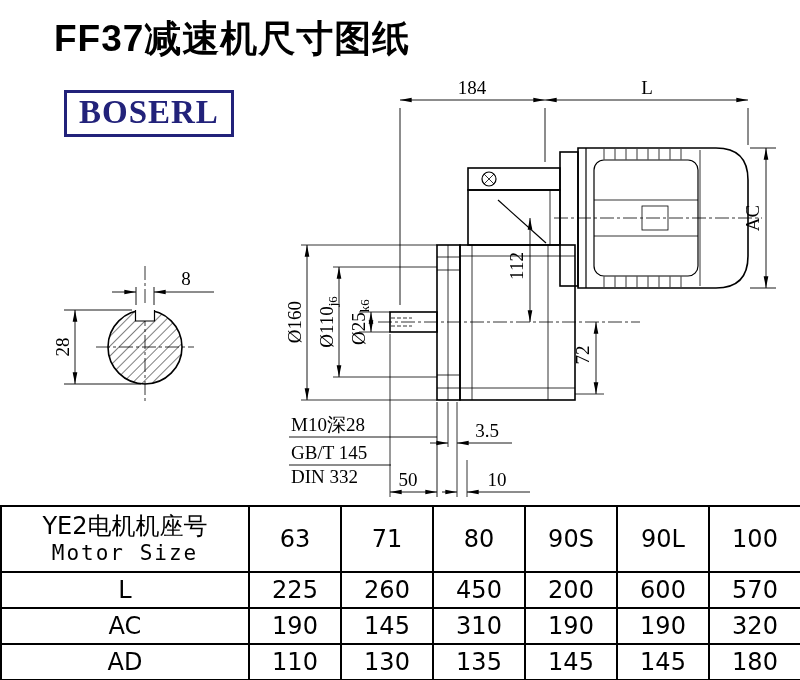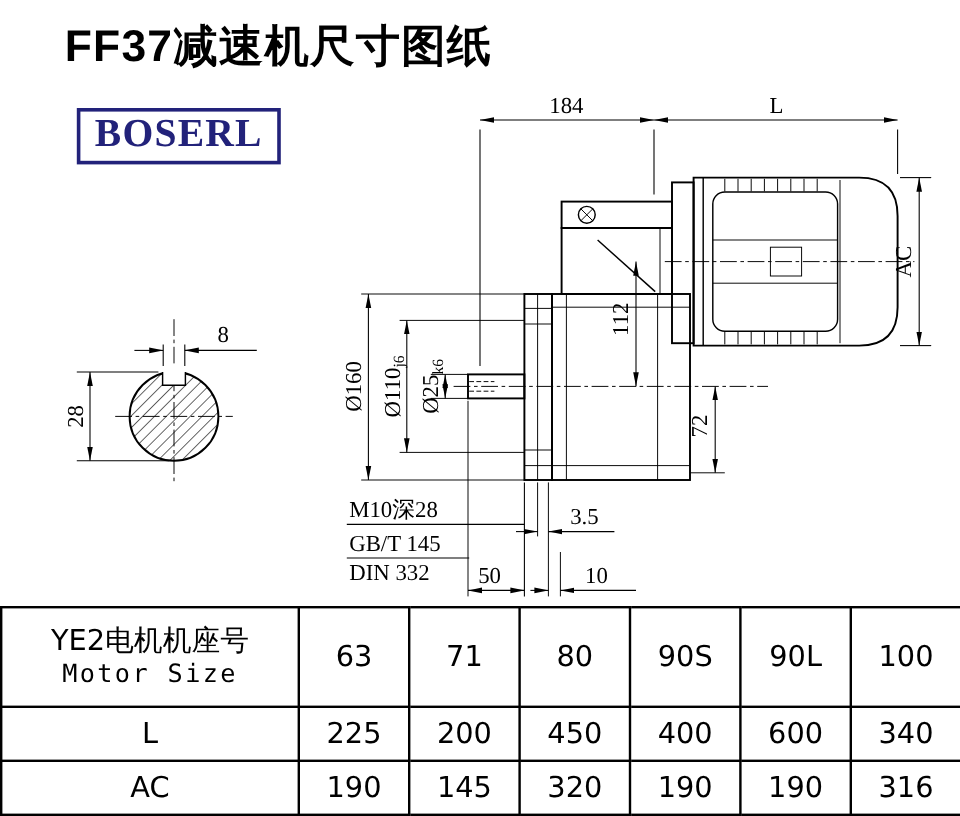--- a/index.html
+++ b/index.html
@@ -211,29 +211,38 @@
       <td>63</td>
       <td>71</td>
       <td>80</td>
       <td>90S</td>
       <td>90L</td>
       <td>100</td>
     </tr>
     <tr class="row">
       <td>L</td>
       <td>225</td>
+      <td>260</td>
+      <td>450</td>
       <td>200</td>
-      <td>450</td>
-      <td>400</td>
       <td>600</td>
-      <td>340</td>
+      <td>570</td>
     </tr>
     <tr class="row">
       <td>AC</td>
       <td>190</td>
       <td>145</td>
-      <td>320</td>
+      <td>310</td>
       <td>190</td>
       <td>190</td>
-      <td>316</td>
+      <td>320</td>
+    </tr>
+    <tr class="row">
+      <td>AD</td>
+      <td>110</td>
+      <td>130</td>
+      <td>135</td>
+      <td>145</td>
+      <td>145</td>
+      <td>180</td>
     </tr>
   </tbody>
 </table>
 
 </body></html>

